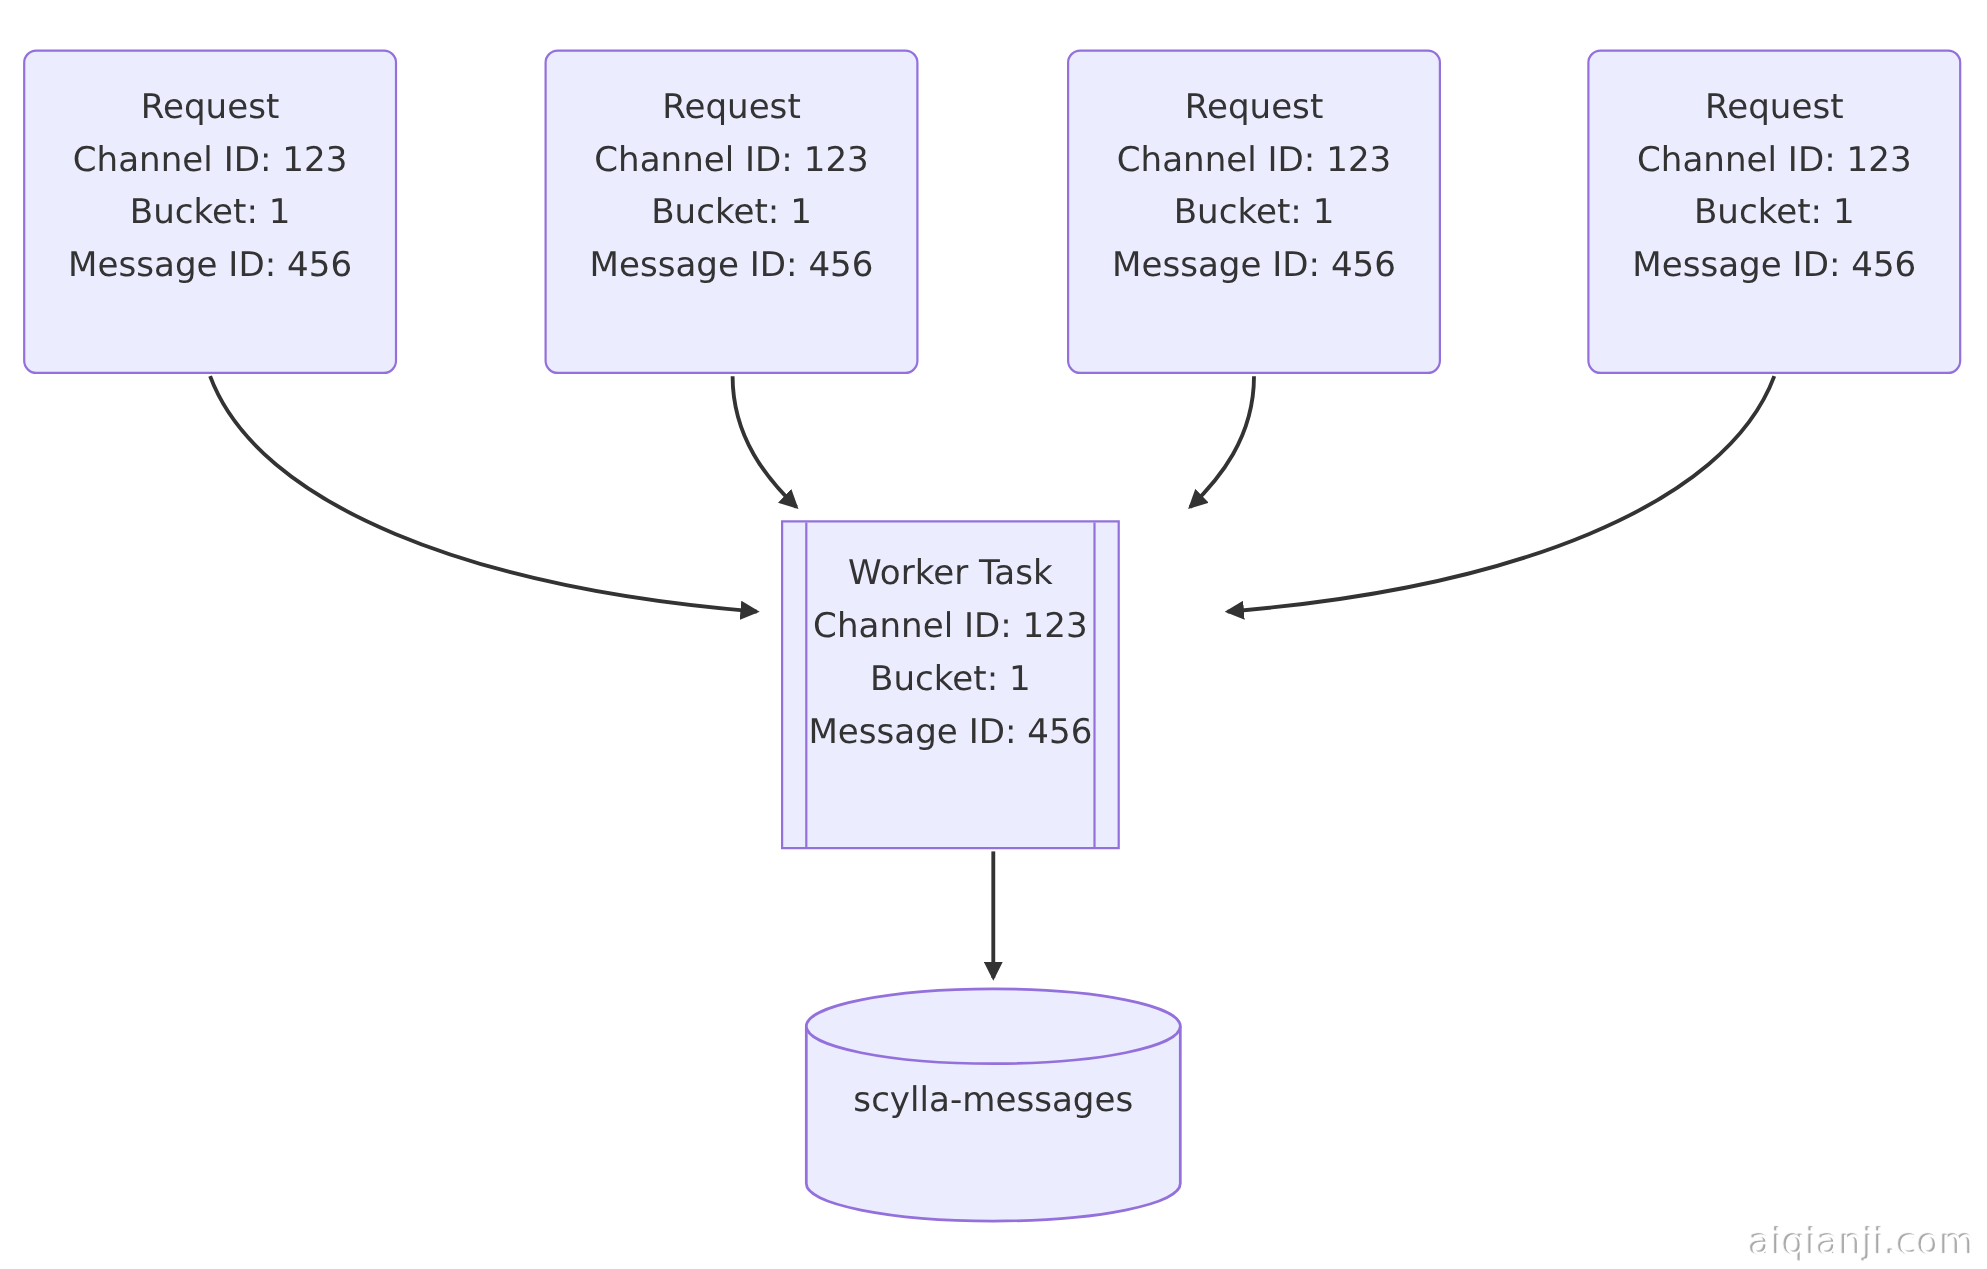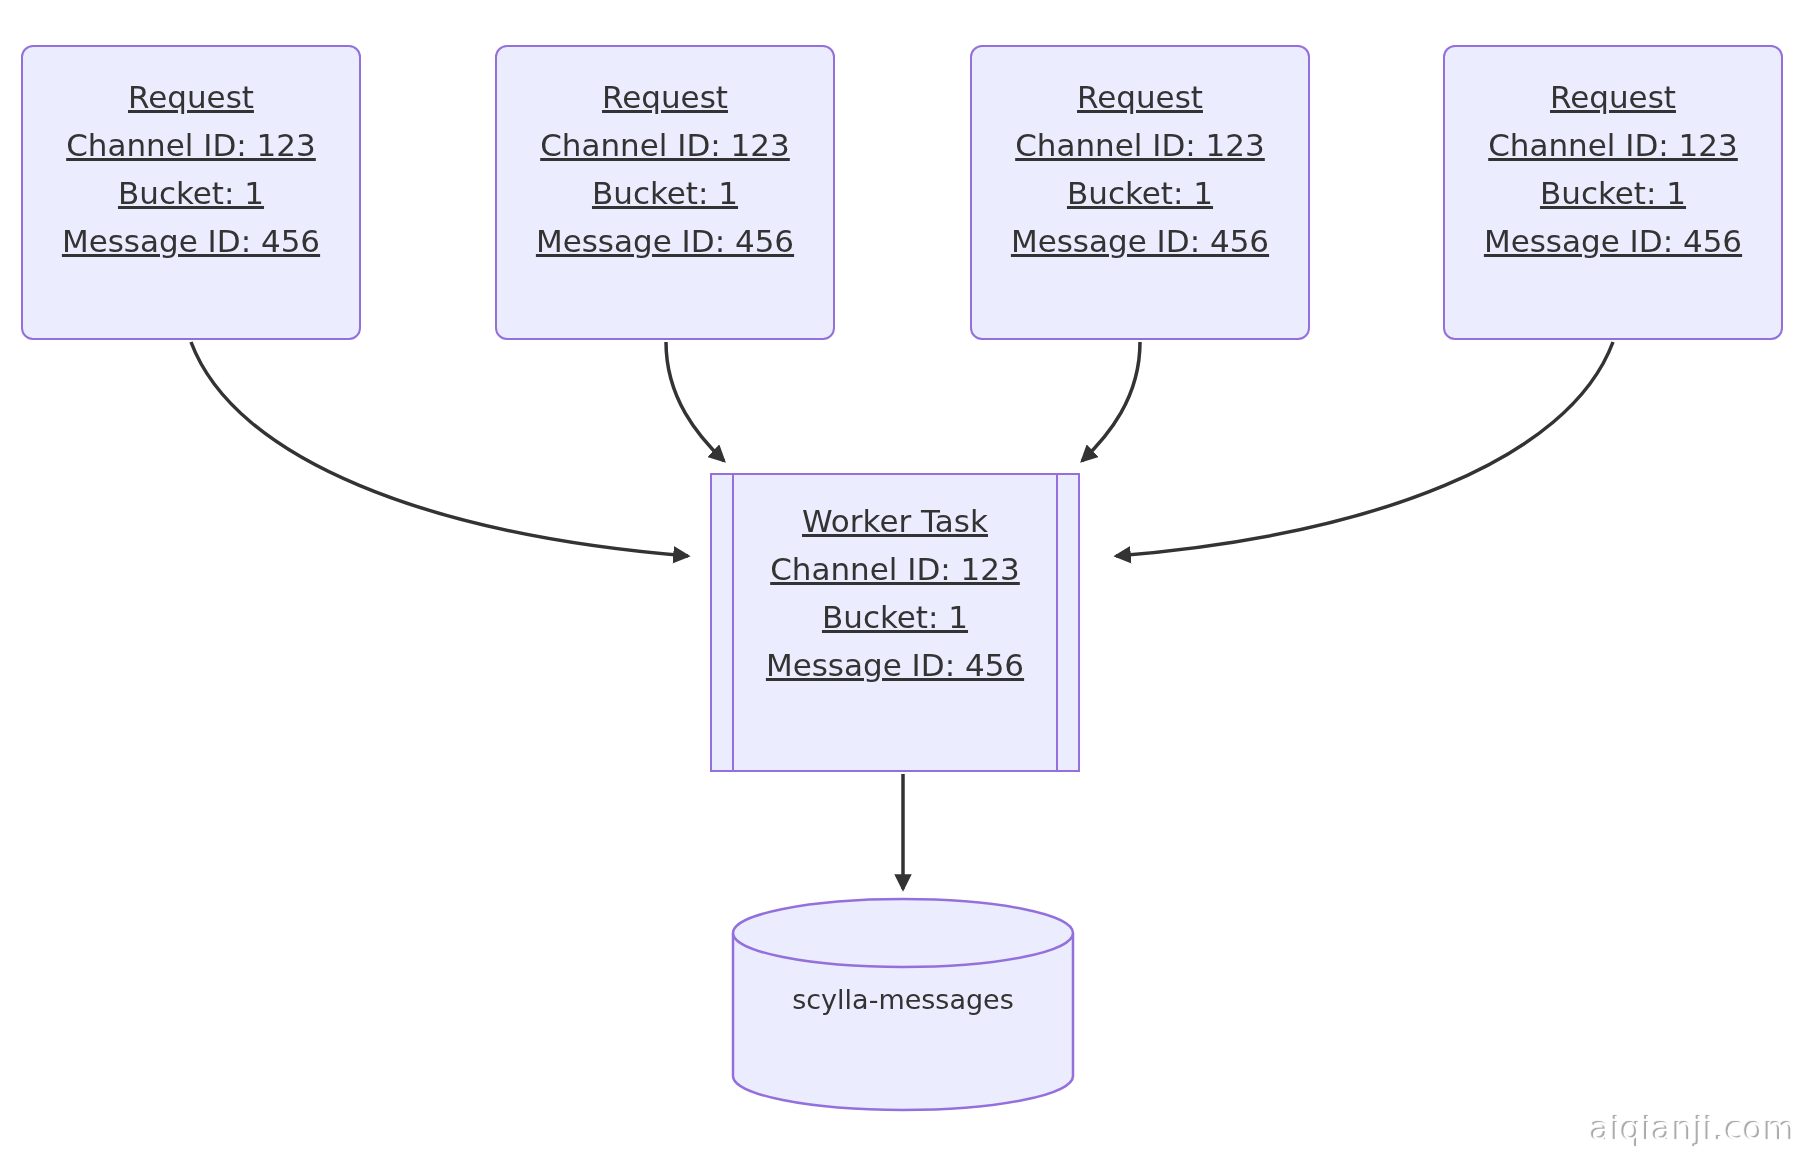--- a/index.html
+++ b/index.html
@@ -39,45 +39,44 @@
     border-radius: 12px;
     padding-top: 26px;
   }
   .request-node.pos-0 { left: 21px; }
   .request-node.pos-1 { left: 495px; }
   .request-node.pos-2 { left: 970px; }
   .request-node.pos-3 { left: 1443px; }
   .worker-node {
     left: 710px;
     top: 473px;
-    width: 370px;
+    width: 308px;
     height: 299px;
     padding-top: 22px;
     border-radius: 0;
   }
   .subroutine-line {
     position: absolute;
     top: 0;
     bottom: 0;
     width: 2px;
     background: #9370DB;
   }
   .subroutine-line.left  { left: 20px; }
   .subroutine-line.right { right: 20px; }
   .node-line {
     white-space: nowrap;
-    text-decoration: underline;
   }
   .db-label {
     position: absolute;
     left: 733px;
     top: 976px;
     width: 340px;
     text-align: center;
-    font-size: 27px;
+    font-size: 31px;
     line-height: 48px;
     color: #333333;
   }
   .watermark {
     position: absolute;
     right: 9px;
     top: 1110px;
     font-size: 32px;
     letter-spacing: 1px;
     color: #ffffff;

